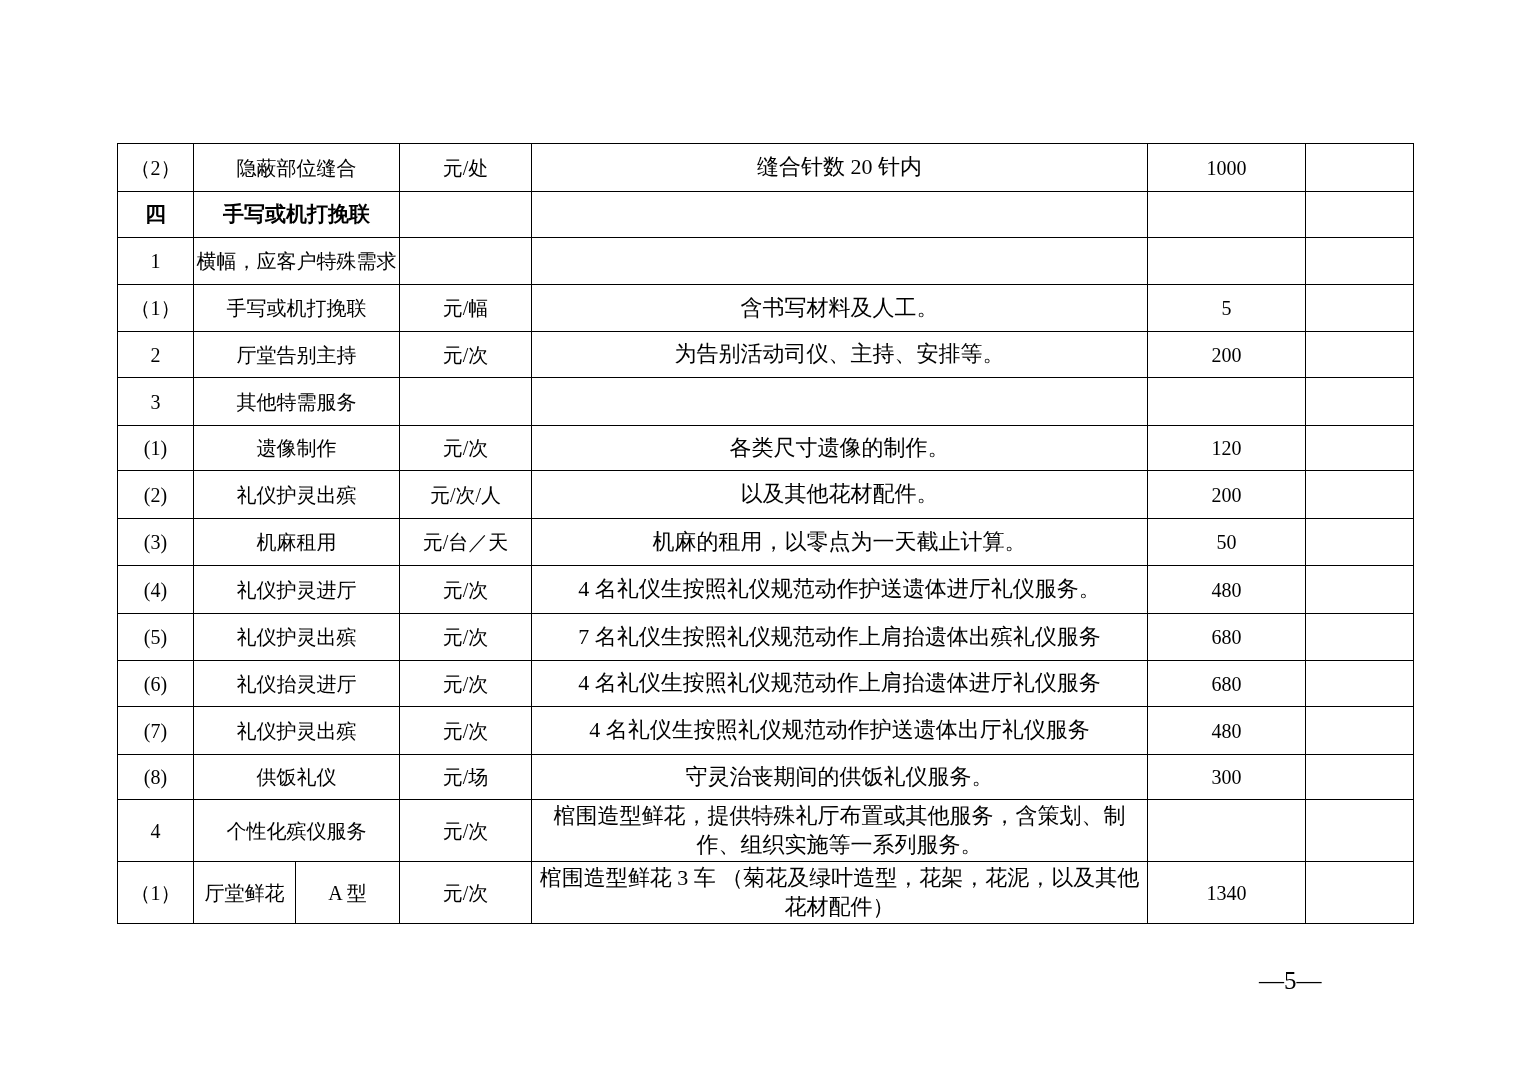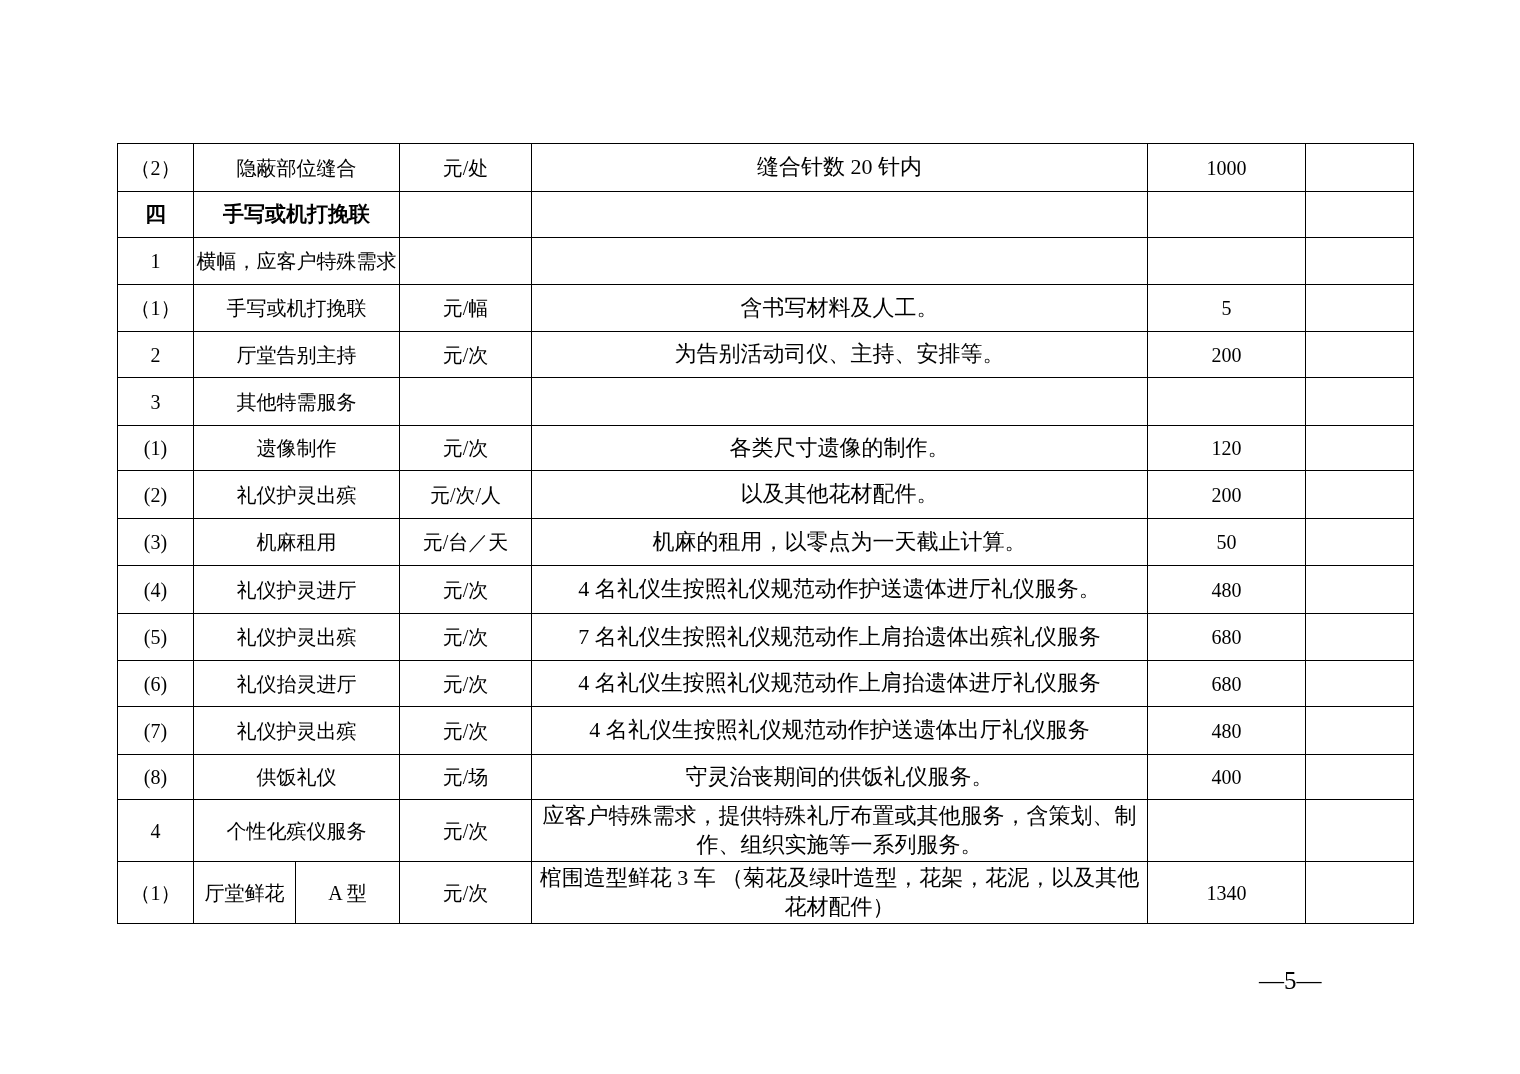--- a/index.html
+++ b/index.html
@@ -174,28 +174,28 @@
           <td>元/次</td>
           <td class="cell-desc">4 名礼仪生按照礼仪规范动作护送遗体出厅礼仪服务</td>
           <td>480</td>
           <td></td>
         </tr>
         <tr style="height: 45px;">
           <td>(8)</td>
           <td colspan="2">供饭礼仪</td>
           <td>元/场</td>
           <td class="cell-desc">守灵治丧期间的供饭礼仪服务。</td>
-          <td>400</td>
+          <td>300</td>
           <td></td>
         </tr>
         <tr style="height: 53px;">
           <td>4</td>
           <td colspan="2">个性化殡仪服务</td>
           <td>元/次</td>
-          <td class="cell-desc">应客户特殊需求，提供特殊礼厅布置或其他服务，含策划、制作、组织实施等一系列服务。</td>
+          <td class="cell-desc">棺围造型鲜花，提供特殊礼厅布置或其他服务，含策划、制作、组织实施等一系列服务。</td>
           <td></td>
           <td></td>
         </tr>
         <tr style="height: 47px;">
           <td>（1）</td>
           <td>厅堂鲜花</td>
           <td>A 型</td>
           <td>元/次</td>
           <td class="cell-desc">棺围造型鲜花 3 车 （菊花及绿叶造型，花架，花泥，以及其他花材配件）</td>
           <td>1340</td>

